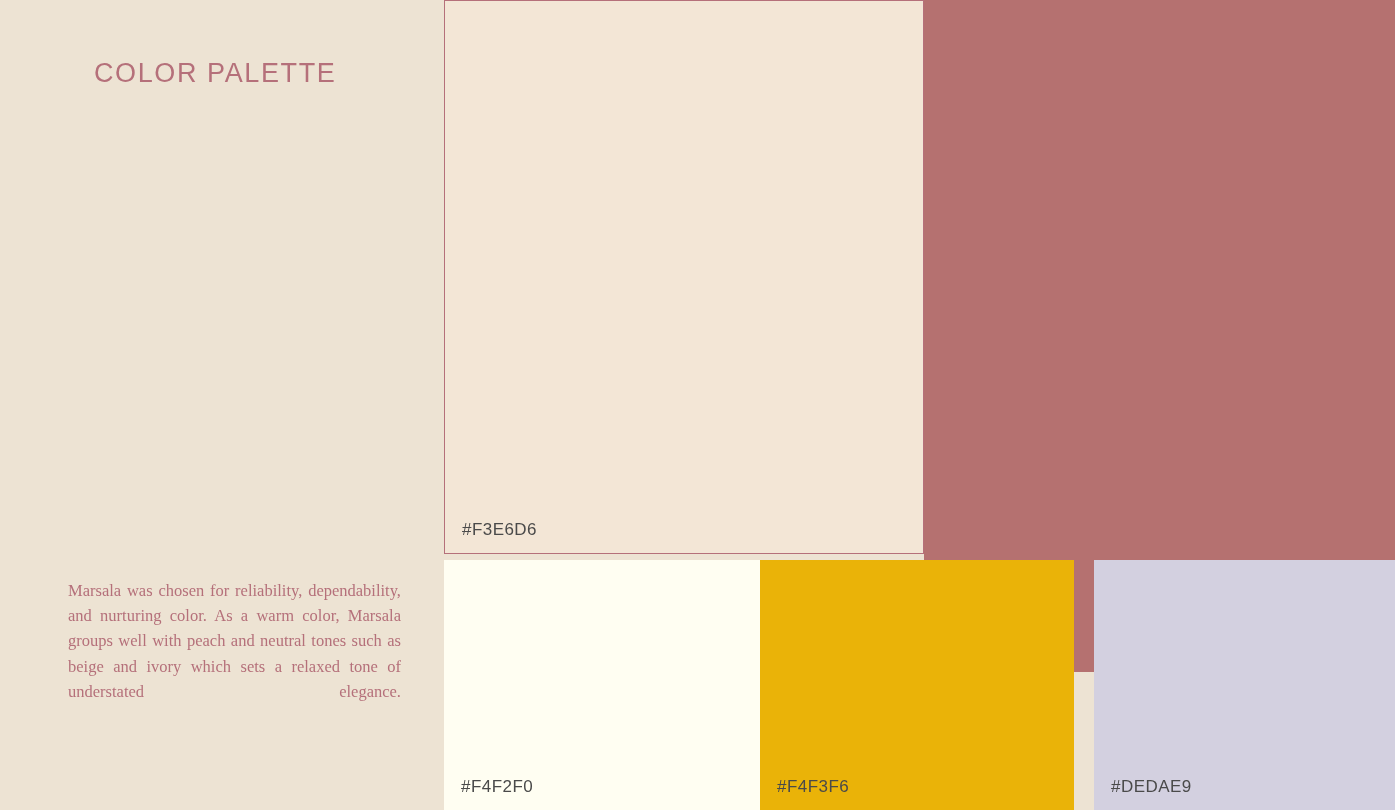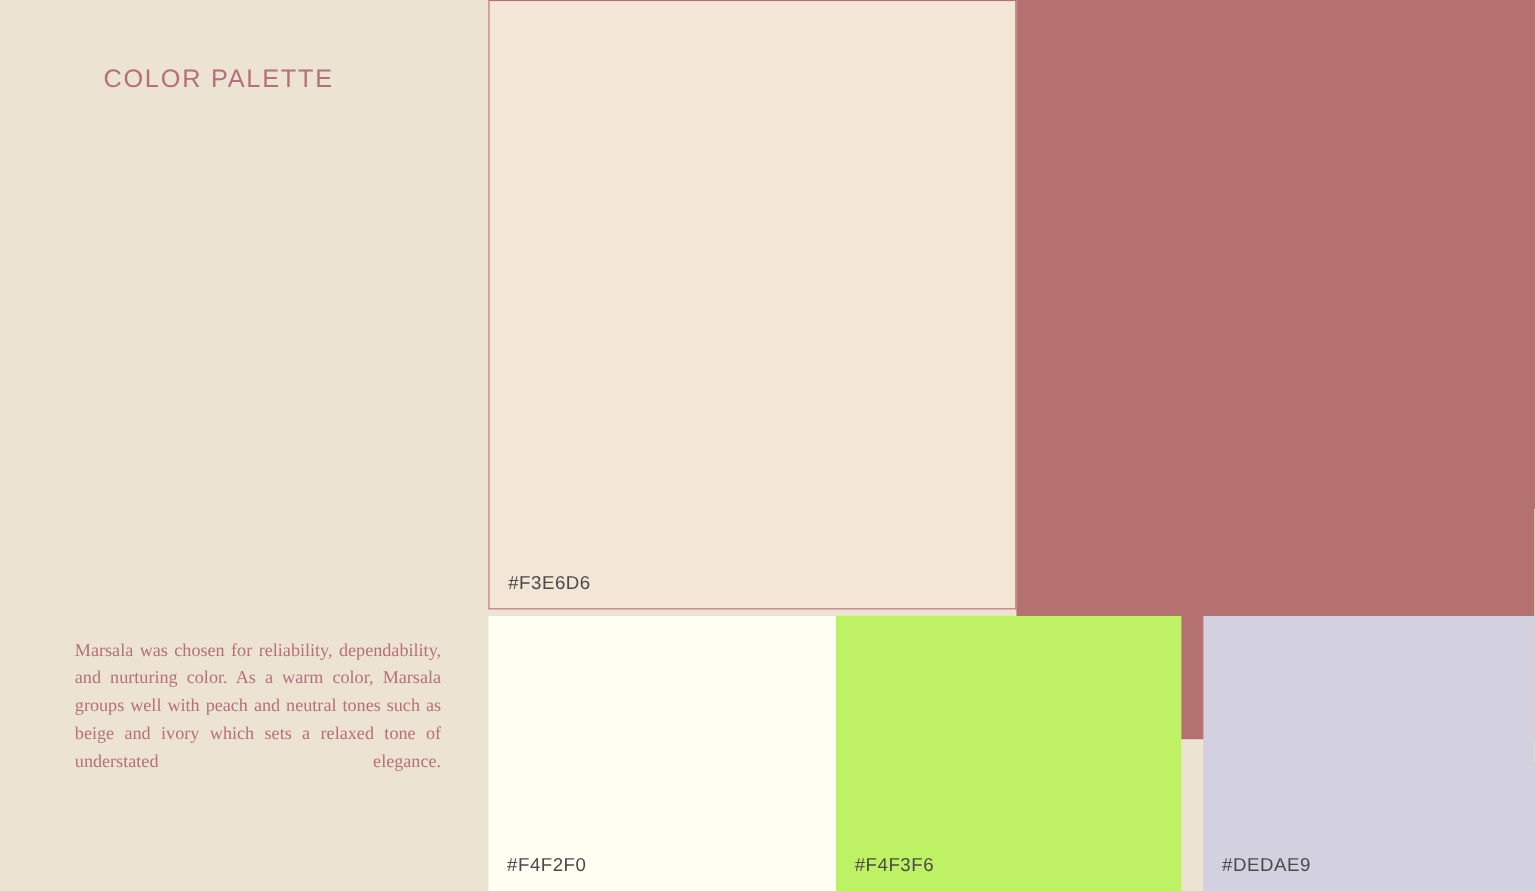--- a/index.html
+++ b/index.html
@@ -26,21 +26,21 @@
     left: 0;
     top: 0;
     width: 444px;
     height: 810px;
     background: #EDE3D3;
   }
   .palette-title {
     position: absolute;
     left: 94px;
     top: 58px;
-    font-size: 23px;
+    font-size: 27px;
     font-weight: 400;
     letter-spacing: 1.6px;
     color: #B5707A;
     white-space: nowrap;
     font-family: "Liberation Sans", sans-serif;
   }
   .palette-desc {
     position: absolute;
     left: 68px;
     top: 578px;
@@ -116,21 +116,21 @@
   </div>
 
   <div class="swatch swatch-marsala" style="background-color: rgb(181, 113, 112);">
     <span class="swatch-label" style="color: rgb(74, 74, 74);">#B57170</span>
   </div>
 
   <div class="swatch swatch-ivory" style="background-color: rgb(255, 254, 242);">
     <span class="swatch-label" style="color: rgb(74, 74, 74);">#F4F2F0</span>
   </div>
 
-  <div class="swatch swatch-cloud" style="background-color: #bef264; text-align: center;">
+  <div class="swatch swatch-cloud" style="background-color: #eab308; text-align: center;">
     <span class="swatch-label" style="color: rgb(74, 74, 74);">#F4F3F6</span>
   </div>
 
   <div class="swatch swatch-lavender" style="background-color: rgb(211, 208, 224); margin-left: 20px;">
     <span class="swatch-label" style="color: rgb(74, 74, 74);">#DEDAE9</span>
   </div>
 
 </div>
 
 </body></html>

